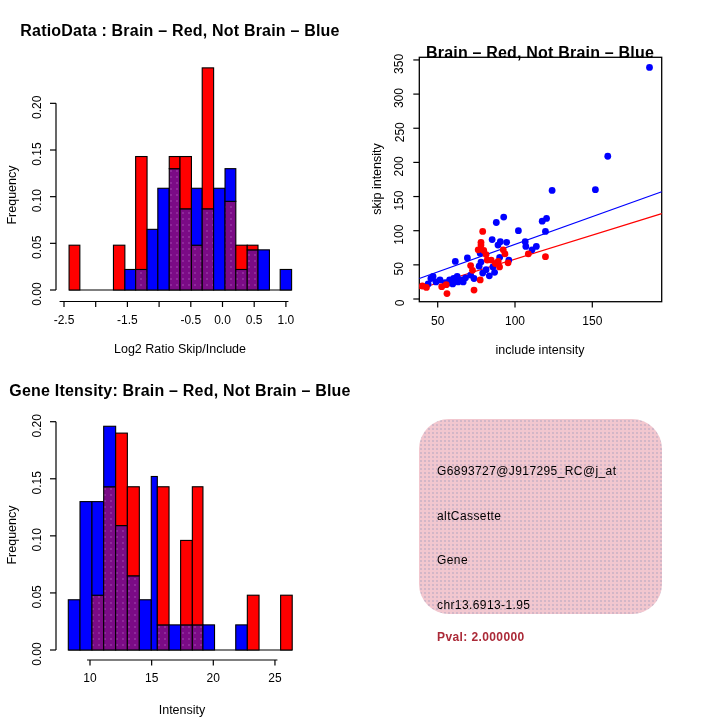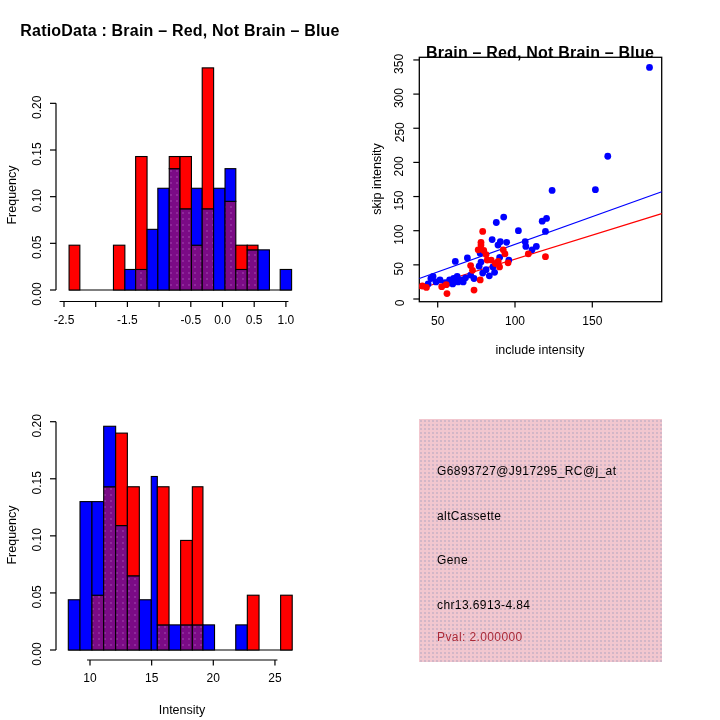--- a/index.html
+++ b/index.html
@@ -12,30 +12,30 @@
   .ylab{width:200px;text-align:center;transform:rotate(-90deg);}
   #title-ratio{left:0;top:22px;width:360px;}
   #title-scatter{left:360px;top:22px;width:360px;margin-top:22px;}
   #title-gene{left:0;top:382px;width:360px;}
   #xlab-ratio{left:0;top:342px;width:360px;}
   #xlab-scatter{left:360px;top:343px;width:360px;}
   #xlab-gene{left:0;top:703px;width:364px;}
   #ylab-ratio{left:-88px;top:188px;}
   #ylab-scatter{left:277px;top:172px;}
   #ylab-gene{left:-88px;top:528px;}
-  #info-panel{position:absolute;left:419px;top:419px;width:243px;height:243px;
+  #info-panel{position:absolute;left:419px;top:419px;width:243px;height:195px;
       background-color:#F2C7CF;
       background-image:radial-gradient(rgba(150,150,185,0.35) 1px, rgba(0,0,0,0) 1px);
-      background-size:4px 4px;}
+      background-size:4px 4px;border-radius:30px;}
   .info-line{position:absolute;left:18px;font-size:12px;letter-spacing:0.4px;color:#000;white-space:nowrap;}
   #info-probe{top:45px;}
   #info-event{top:90px;text-align:center;}
   #info-gene{top:134px;}
   #info-loc{top:179px;}
-  #info-pval{top:211px;color:#AB2A38;}
+  #info-pval{top:211px;color:#AB2A38;font-weight:bold;}
 </style>
 </head>
 <body>
 
 <div id="canvas">
   <svg id="charts" width="720" height="720">
       <defs>
         <pattern id="pdots" width="6" height="6" patternUnits="userSpaceOnUse">
           <rect width="6" height="6" fill="#7B0B86"></rect>
           <circle cx="3" cy="3" r="0.8" fill="#A94FB5"></circle>
@@ -230,28 +230,30 @@
       <line x1="151.65" y1="660" x2="151.65" y2="665.5" stroke="#000" stroke-width="1.2"></line>
       <text x="151.65" y="682" font-size="12px" font-family="&quot;Liberation Sans&quot;,sans-serif" fill="#000" text-anchor="middle">15</text>
       <line x1="213.3" y1="660" x2="213.3" y2="665.5" stroke="#000" stroke-width="1.2"></line>
       <text x="213.3" y="682" font-size="12px" font-family="&quot;Liberation Sans&quot;,sans-serif" fill="#000" text-anchor="middle">20</text>
       <line x1="274.95" y1="660" x2="274.95" y2="665.5" stroke="#000" stroke-width="1.2"></line>
       <text x="274.95" y="682" font-size="12px" font-family="&quot;Liberation Sans&quot;,sans-serif" fill="#000" text-anchor="middle">25</text>
     </svg>
 
   <div class="overlay chart-title" id="title-ratio">RatioData : Brain – Red, Not Brain – Blue</div>
   <div class="overlay chart-title" id="title-scatter">Brain – Red, Not Brain – Blue</div>
-
+  <div class="overlay chart-title" id="title-gene">Gene Itensity: Brain – Red, Not Brain – Blue</div>
+
+  <div class="overlay ax-label" id="xlab-ratio">Log2 Ratio Skip/Include</div>
   <div class="overlay ax-label" id="xlab-scatter">include intensity</div>
   <div class="overlay ax-label" id="xlab-gene">Intensity</div>
 
   <div class="overlay ax-label ylab" id="ylab-ratio">Frequency</div>
   <div class="overlay ax-label ylab" id="ylab-scatter">skip intensity</div>
   <div class="overlay ax-label ylab" id="ylab-gene">Frequency</div>
 
   <div id="info-panel">
     <div class="info-line" id="info-probe">G6893727@J917295_RC@j_at</div>
     <div class="info-line" id="info-event">altCassette</div>
     <div class="info-line" id="info-gene">Gene</div>
-    <div class="info-line" id="info-loc">chr13.6913-4.84</div>
+    <div class="info-line" id="info-loc">chr13.6913-1.95</div>
     <div class="info-line" id="info-pval">Pval: 2.000000</div>
   </div>
 </div>
 
 </body></html>

